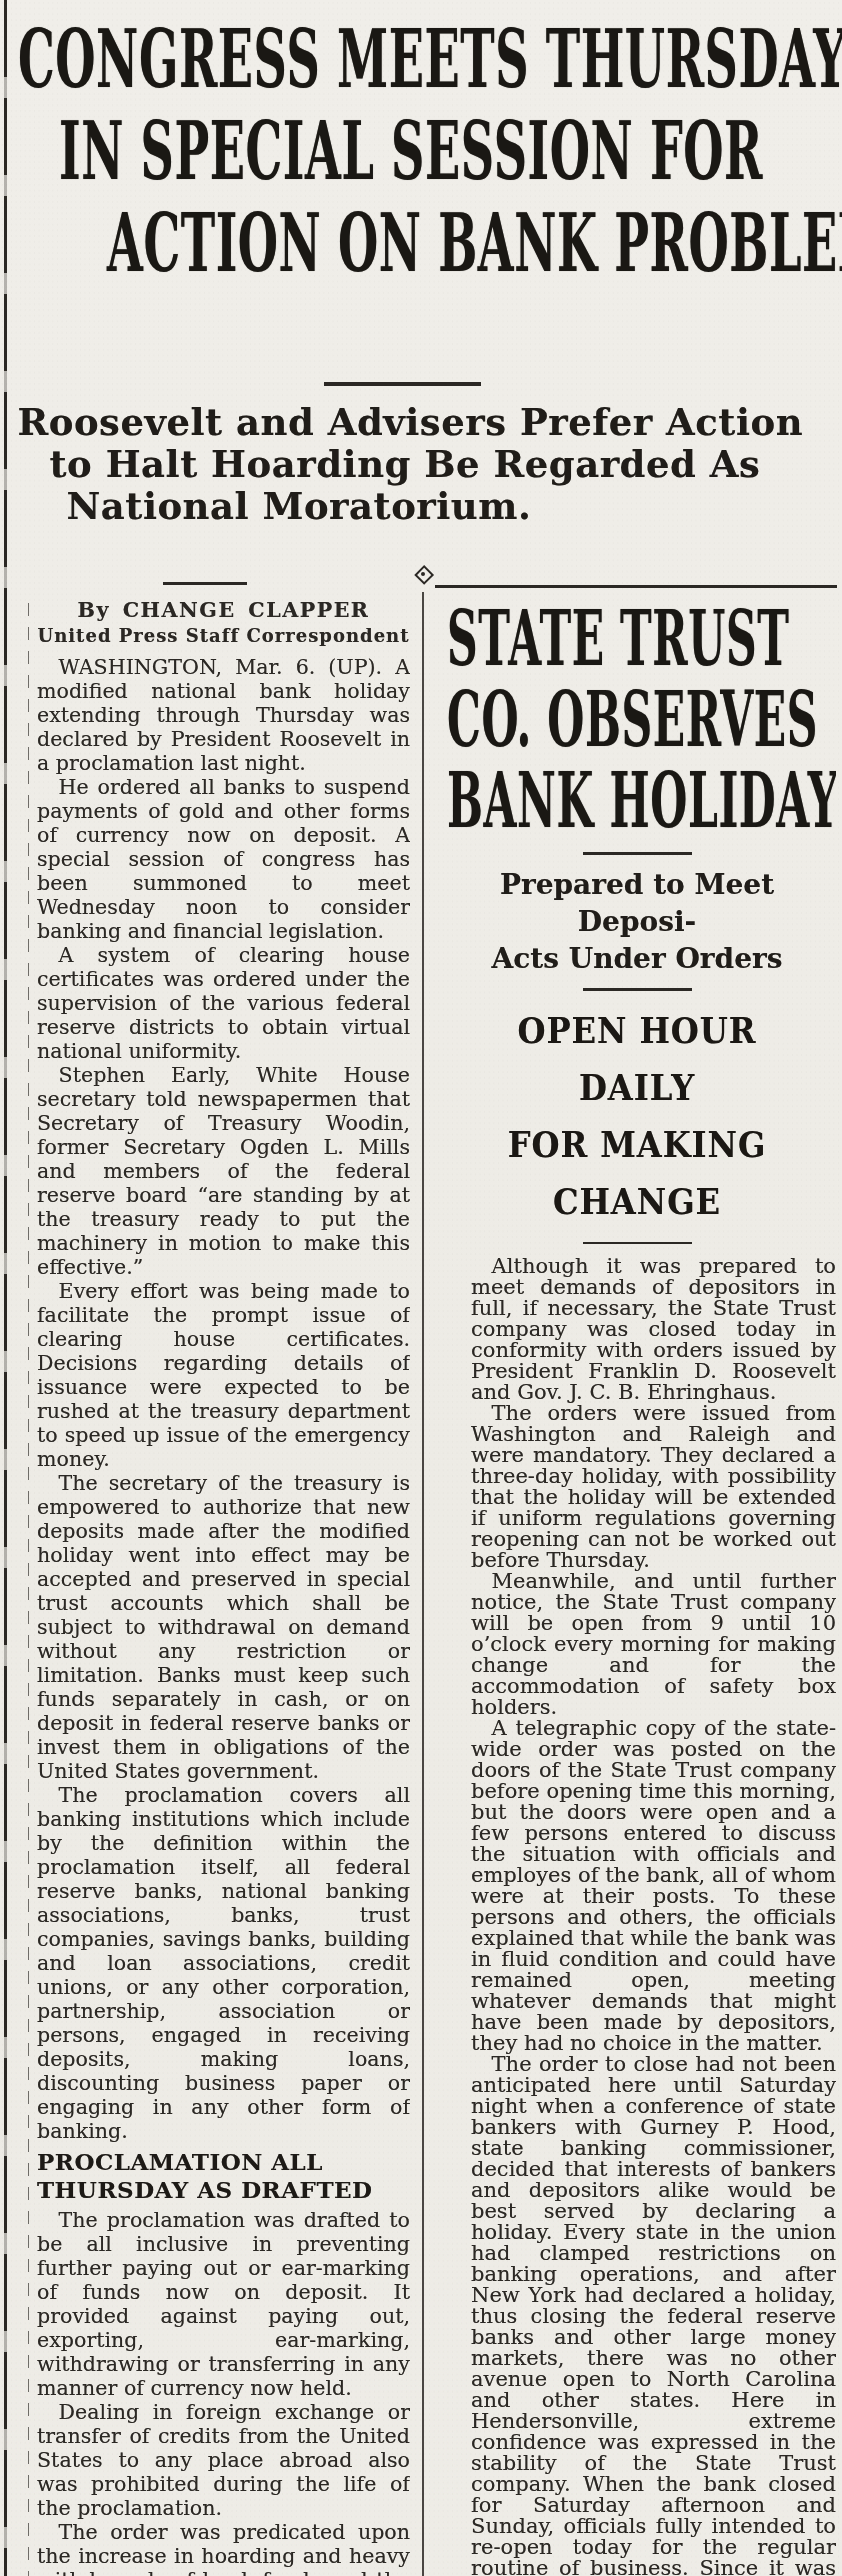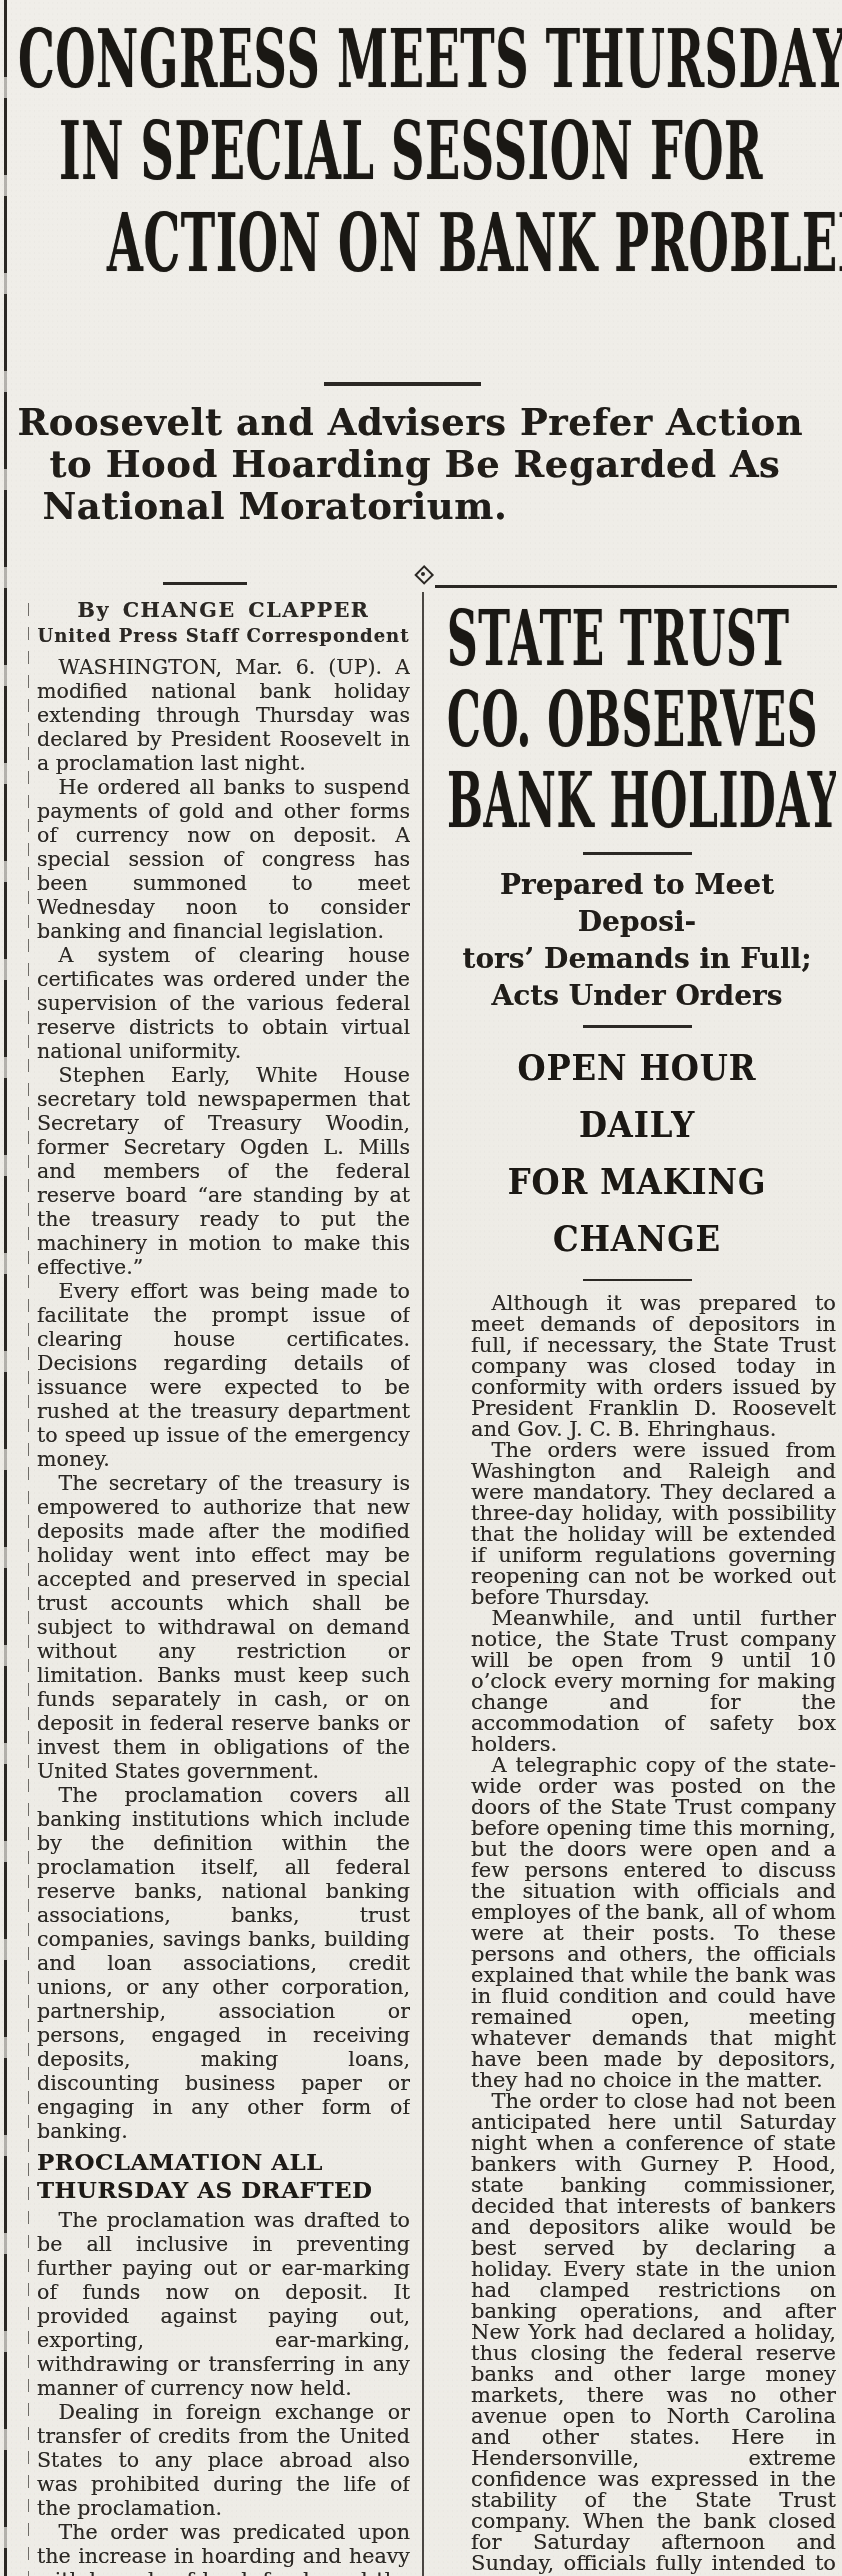--- a/index.html
+++ b/index.html
@@ -59,21 +59,21 @@
     transform: scaleX(0.57); transform-origin: 0 50%;
     color: #1a1814; text-shadow: 0 0 1px rgba(26,24,20,0.55);
   }
   .hl-2 { margin-left: 41px; }
   .hl-3 { margin-left: 89px; }
 
   .deck { position: absolute; left: 17.5px; top: 401px; width: 811px; font-weight: bold; color: #201d19; }
   .deck-line { font-size: 37px; line-height: 42px; white-space: nowrap; letter-spacing: 0.5px; }
   .deck-2 { margin-left: 32px; }
   .deck-3 { margin-left: 49px; }
-  .deck-4 { margin-left: 25px; }
+  .deck-4 { margin-left: 49px; }
 
   
   .left-col {
     position: absolute; left: 37px; top: 597px; width: 373px; height: 3245px;
     overflow: hidden;
   }
   .byline { text-align: center; font-weight: bold; font-size: 20.6px; line-height: 27px; letter-spacing: 1.5px; word-spacing: 4.1px; }
   .byline-org { text-align: center; font-weight: bold; font-size: 18px; line-height: 24px; letter-spacing: 1px; margin-bottom: 7px; }
   .left-col p, .right-col p, .right-col2 p {
     margin: 0; text-align: justify; text-indent: 21.6px;
@@ -114,21 +114,21 @@
   <header class="masthead">
     <div class="hl-line hl-1">CONGRESS MEETS THURSDAY</div>
     <div class="hl-line hl-2">IN SPECIAL SESSION FOR</div>
     <div class="hl-line hl-3">ACTION ON BANK PROBLEMS</div>
   </header>
 
   <div class="headline-bottom-rule ink"></div>
 
   <div class="deck txt">
     <div class="deck-line deck-1">Roosevelt and Advisers Prefer Action</div>
-    <div class="deck-line deck-2">to Hood Hoarding Be Regarded As</div>
+    <div class="deck-line deck-2">to Halt Hoarding Be Regarded As</div>
     <div class="deck-line deck-4">National Moratorium.</div>
   </div>
 
   <div class="byline-top-rule ink"></div>
   <div class="diamond-ornament">
     <div class="dsq"></div>
     <div class="ddot"></div>
   </div>
   <div class="rightcol-top-rule ink"></div>
 
@@ -157,21 +157,20 @@
 
   <section class="right-col txt">
     <div class="rhl-line">STATE TRUST</div>
     <div class="rhl-line">CO. OBSERVES</div>
     <div class="rhl-line">BANK HOLIDAY</div>
 
     <div class="minirule"></div>
 
     <div class="rdeck1">
       <div>Prepared to Meet Deposi-</div>
-      <div>tors’ Demands in Full;</div>
       <div>Acts Under Orders</div>
     </div>
 
     <div class="minirule"></div>
 
     <div class="rdeck2">
       <div class="rdeck2-line">OPEN HOUR DAILY</div>
       <div class="rdeck2-line">FOR MAKING CHANGE</div>
     </div>
 

